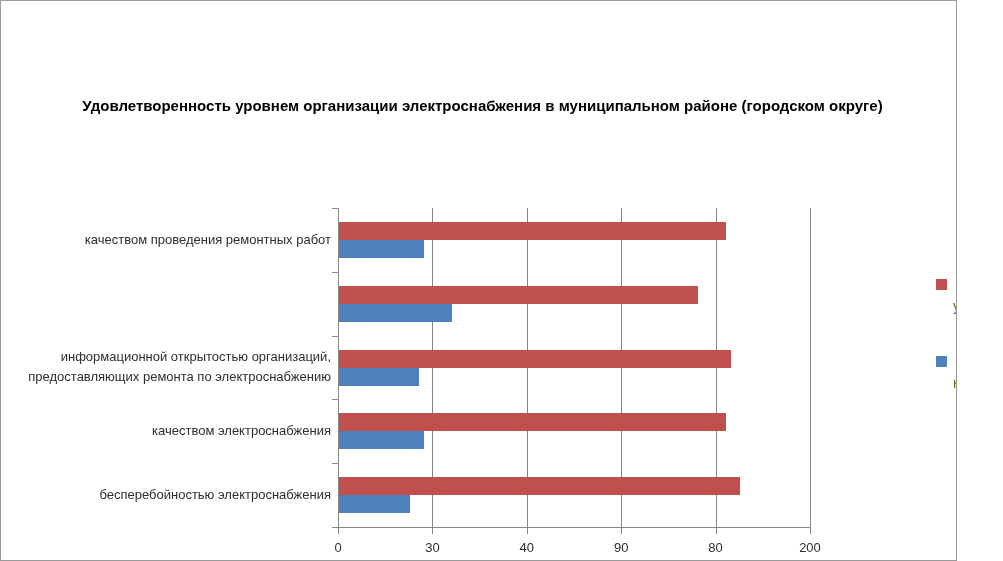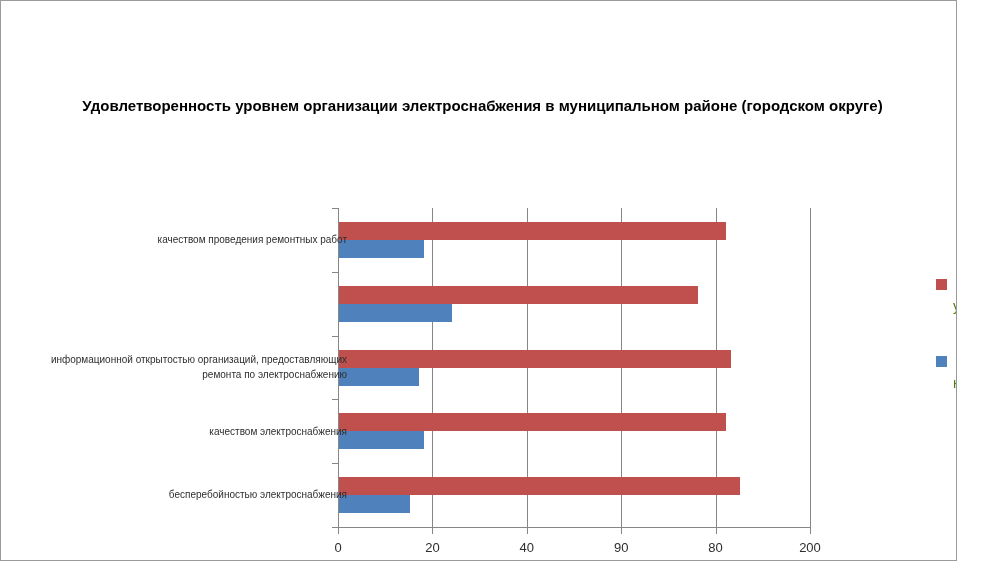--- a/index.html
+++ b/index.html
@@ -70,27 +70,27 @@
   .cat-labels {
     position: absolute;
     left: 8px;
     top: 207px;
     width: 322px;
     height: 319px;
   }
 
   .cat-label {
     position: absolute;
-    left: 16px;
+    left: 0;
     width: 100%;
     display: flex;
     align-items: center;
     justify-content: flex-end;
     text-align: right;
-    font-size: 10px;
+    font-size: 13px;
     line-height: 1.55;
     color: #2e2e2e;
   }
 
   .x-labels {
     position: absolute;
     left: 337px;
     top: 539px;
     width: 472px;
     height: 16px;
@@ -177,21 +177,21 @@
 
   <div class="cat-labels" id="cat-labels">
       <div class="cat-label" style="top: 0px; height: 63.8px;">качеством проведения ремонтных работ</div>
       <div class="cat-label" style="top: 127.6px; height: 63.8px;">информационной открытостью организаций, предоставляющих ремонта по электроснабжению</div>
       <div class="cat-label" style="top: 191.4px; height: 63.8px;">качеством электроснабжения</div>
       <div class="cat-label" style="top: 255.2px; height: 63.8px;">бесперебойностью электроснабжения</div>
     </div>
 
   <div class="x-labels" id="x-labels">
       <div class="x-label" style="left: -20px;">0</div>
-      <div class="x-label" style="left: 74.4px;">20</div>
+      <div class="x-label" style="left: 74.4px;">30</div>
       <div class="x-label" style="left: 168.8px;">40</div>
       <div class="x-label" style="left: 263.2px;">90</div>
       <div class="x-label" style="left: 357.6px;">80</div>
       <div class="x-label" style="left: 452px;">200</div>
     </div>
 
   <div class="legend" id="legend">
       <div class="legend-item">
         <span class="legend-swatch" style="background: rgb(192, 80, 77);"></span>
         <span class="legend-label">удовл</span>

